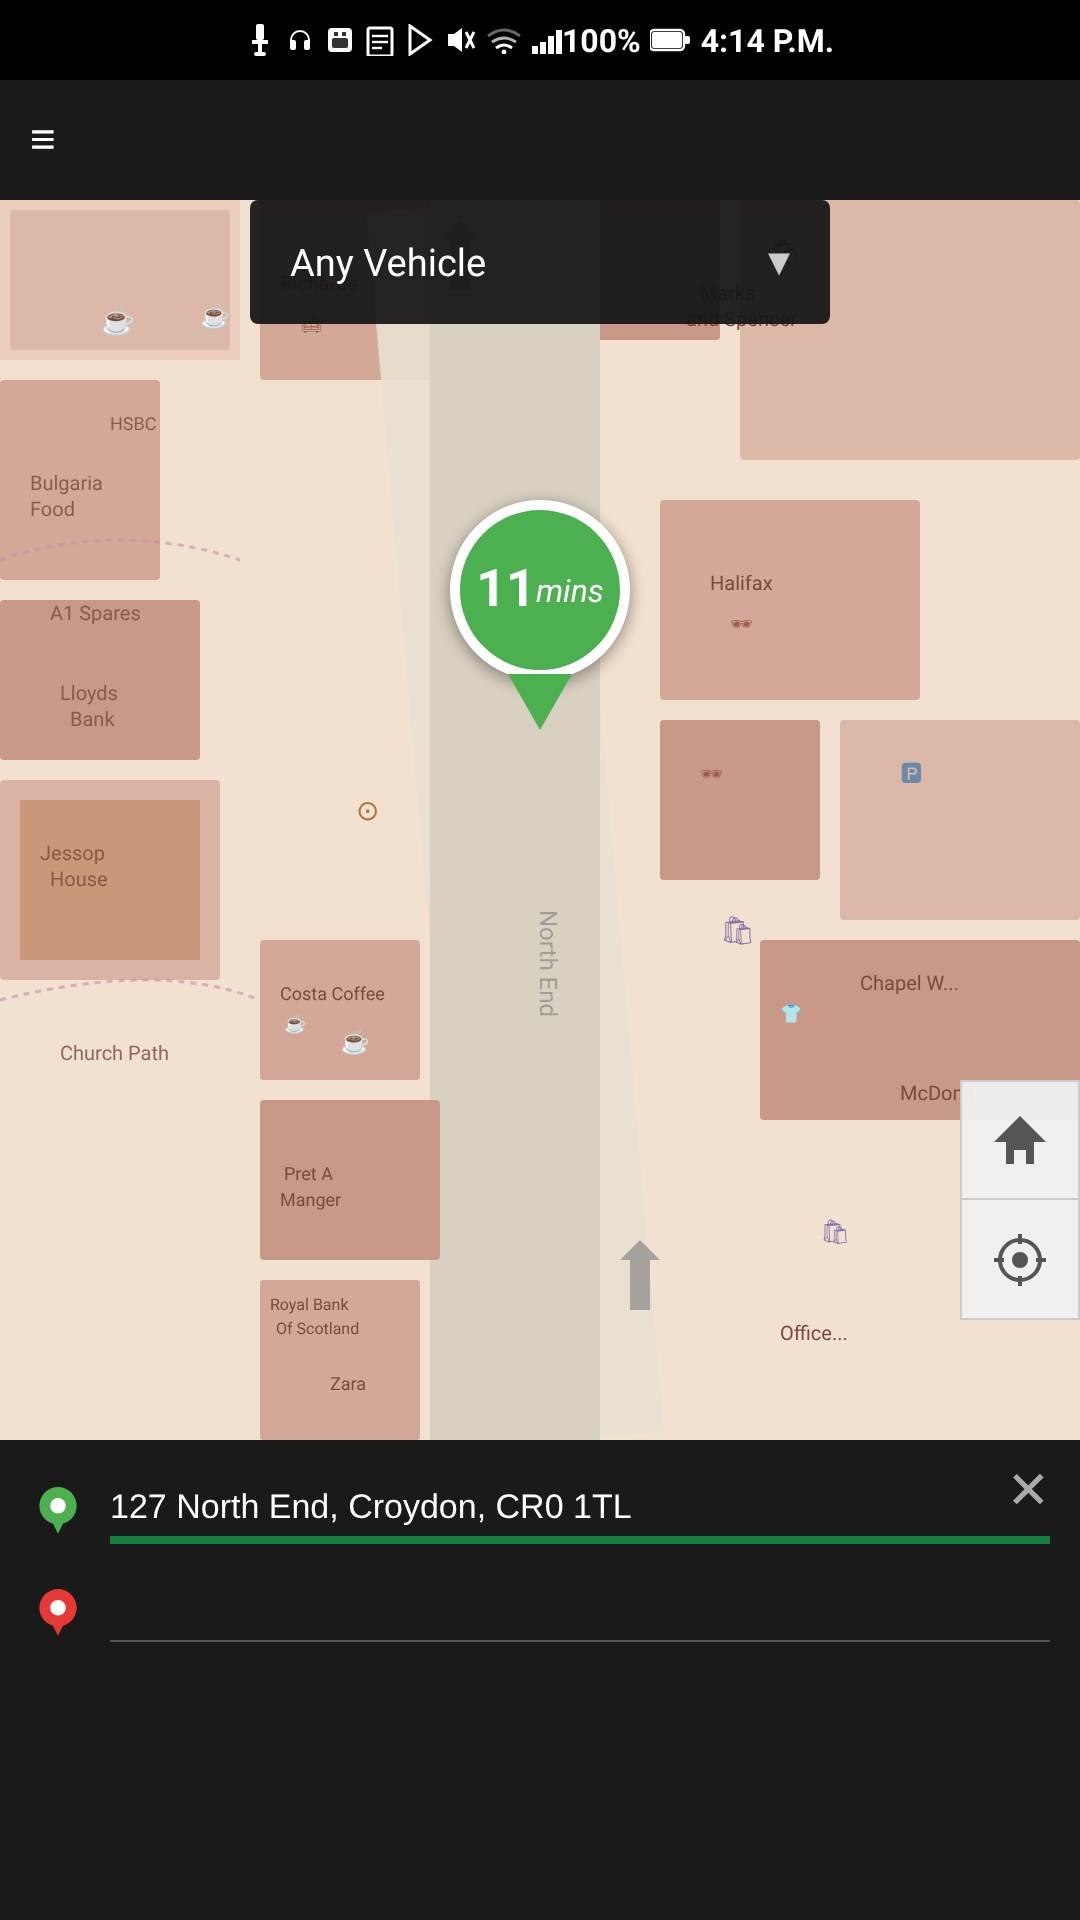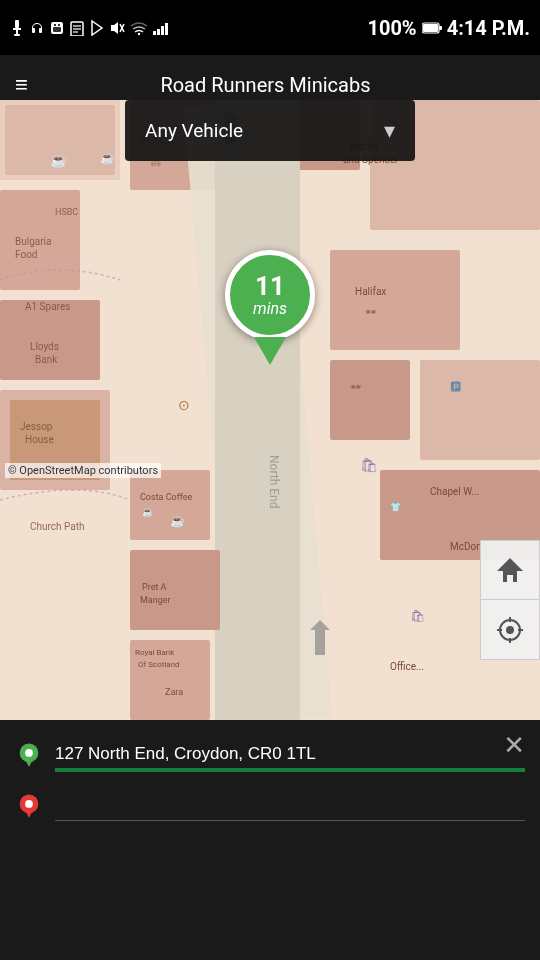--- a/index.html
+++ b/index.html
@@ -1,23 +1,23 @@
 <!DOCTYPE html>
 <html><head>
   <meta charset="utf-8">
   <meta name="viewport" content="width=540px">
   <style>
     * { margin: 0; padding: 0; box-sizing: border-box; }
     body { width: 540px; height: 960px; background: #000; font-family: 'Roboto', Arial, sans-serif; overflow: hidden; position: relative; }
 
     
     .status-bar {
-      width: 100%; height: 55px; background: #000;
-      display: flex; align-items: center; justify-content: space-between;
-      padding: 0 10px; color: #fff; font-size: 20px;
+      width: 100%; height: 40px; background: #000;
+      display: flex; align-items: center; justify-content: center;
+      padding: 0 10px; color: #fff; font-size: 16px;
     }
     .status-bar-left { display: flex; align-items: center; gap: 5px; }
     .status-bar-right { display: flex; align-items: center; gap: 5px; font-weight: bold; }
 
     
     .top-bar {
       width: 100%; height: 60px; background: #1a1a1a;
       display: flex; align-items: center; padding: 0 15px; gap: 20px;
     }
     .hamburger { color: #fff; font-size: 22px; cursor: pointer; }
@@ -45,21 +45,21 @@
     .map-svg { width: 100%; height: 100%; }
 
     
     .map-marker {
       position: absolute; top: 150px; left: 50%; transform: translateX(-50%);
       display: flex; flex-direction: column; align-items: center; z-index: 5;
     }
     .pin-circle {
       width: 90px; height: 90px; border-radius: 50%;
       background: #4caf50; border: 5px solid #fff;
-      display: flex; flex-direction: column; align-items: center; justify-content: center;
+      display: flex; flex-direction: row; align-items: center; justify-content: center;
       box-shadow: 0 2px 8px rgba(0,0,0,0.4);
     }
     .pin-minutes { color: #fff; font-size: 26px; font-weight: bold; line-height: 1; }
     .pin-label { color: #fff; font-size: 16px; font-style: italic; }
     .pin-tail {
       width: 0; height: 0;
       border-left: 16px solid transparent;
       border-right: 16px solid transparent;
       border-top: 28px solid #4caf50;
       margin-top: -3px;
@@ -199,21 +199,20 @@
       <rect x="0" y="1" width="17" height="10" rx="2" fill="none" stroke="white" stroke-width="1.2"></rect>
       <rect x="1" y="2" width="15" height="8" rx="1" fill="white"></rect>
       <rect x="17" y="4" width="3" height="4" rx="1" fill="white"></rect>
     </svg>
     <span>4:14 P.M.</span>
   </div>
 </div>
 
 <div class="top-bar">
   <span class="hamburger">≡</span>
-  <span class="app-title">Road Runners Minicabs</span>
 </div>
 
 <div class="map-area">
   
   <svg class="map-svg" viewBox="0 0 540 620" xmlns="http://www.w3.org/2000/svg">
 
     <rect width="540" height="620" fill="#f2e0d0"></rect>
 
     <rect x="0" y="0" width="120" height="80" fill="#e8c8b8" opacity="0.8"></rect>
     <rect x="5" y="5" width="110" height="70" fill="#dbb8a8" rx="2"></rect>
@@ -313,21 +312,20 @@
       <circle cx="15" cy="15" r="10" fill="none" stroke="#555" stroke-width="2"></circle>
       <circle cx="15" cy="15" r="4" fill="#555"></circle>
       <line x1="15" y1="2" x2="15" y2="7" stroke="#555" stroke-width="2"></line>
       <line x1="15" y1="23" x2="15" y2="28" stroke="#555" stroke-width="2"></line>
       <line x1="2" y1="15" x2="7" y2="15" stroke="#555" stroke-width="2"></line>
       <line x1="23" y1="15" x2="28" y2="15" stroke="#555" stroke-width="2"></line>
     </svg>
   </div>
 
   
-  <div class="osm-attribution">© OpenStreetMap contributors</div>
 </div>
 
 <div class="vehicle-dropdown-container">
   <div class="vehicle-dropdown">
     <span>Any Vehicle</span>
     <span class="vehicle-dropdown-arrow">▾</span>
   </div>
 </div>
 
 <div class="bottom-panel">

